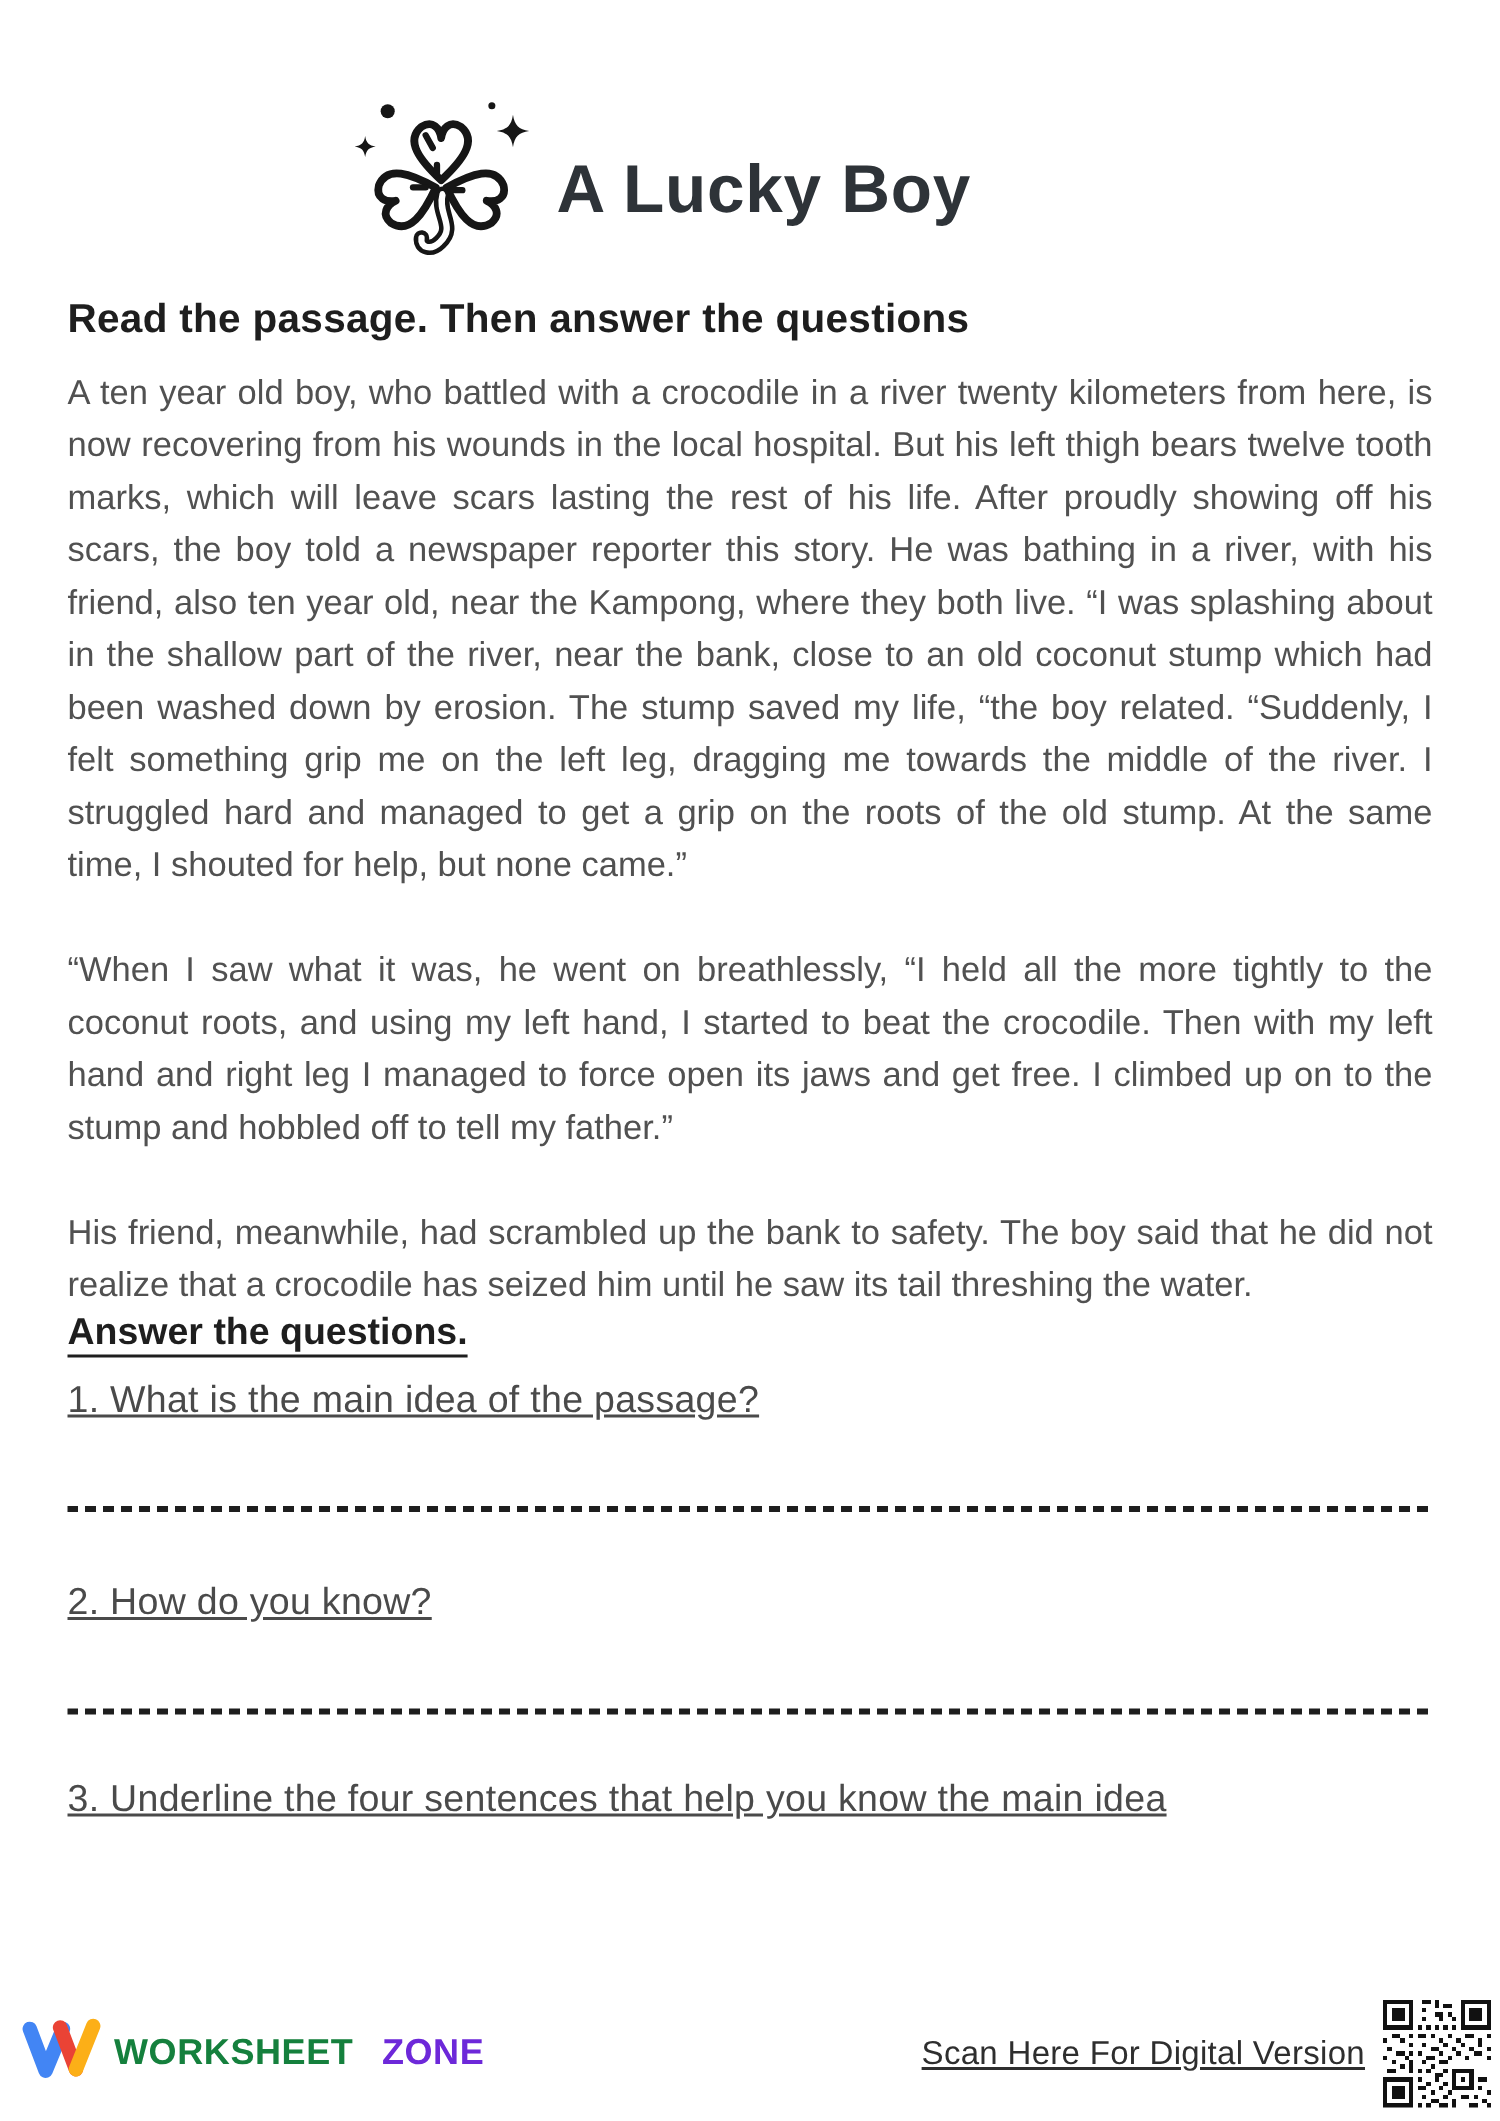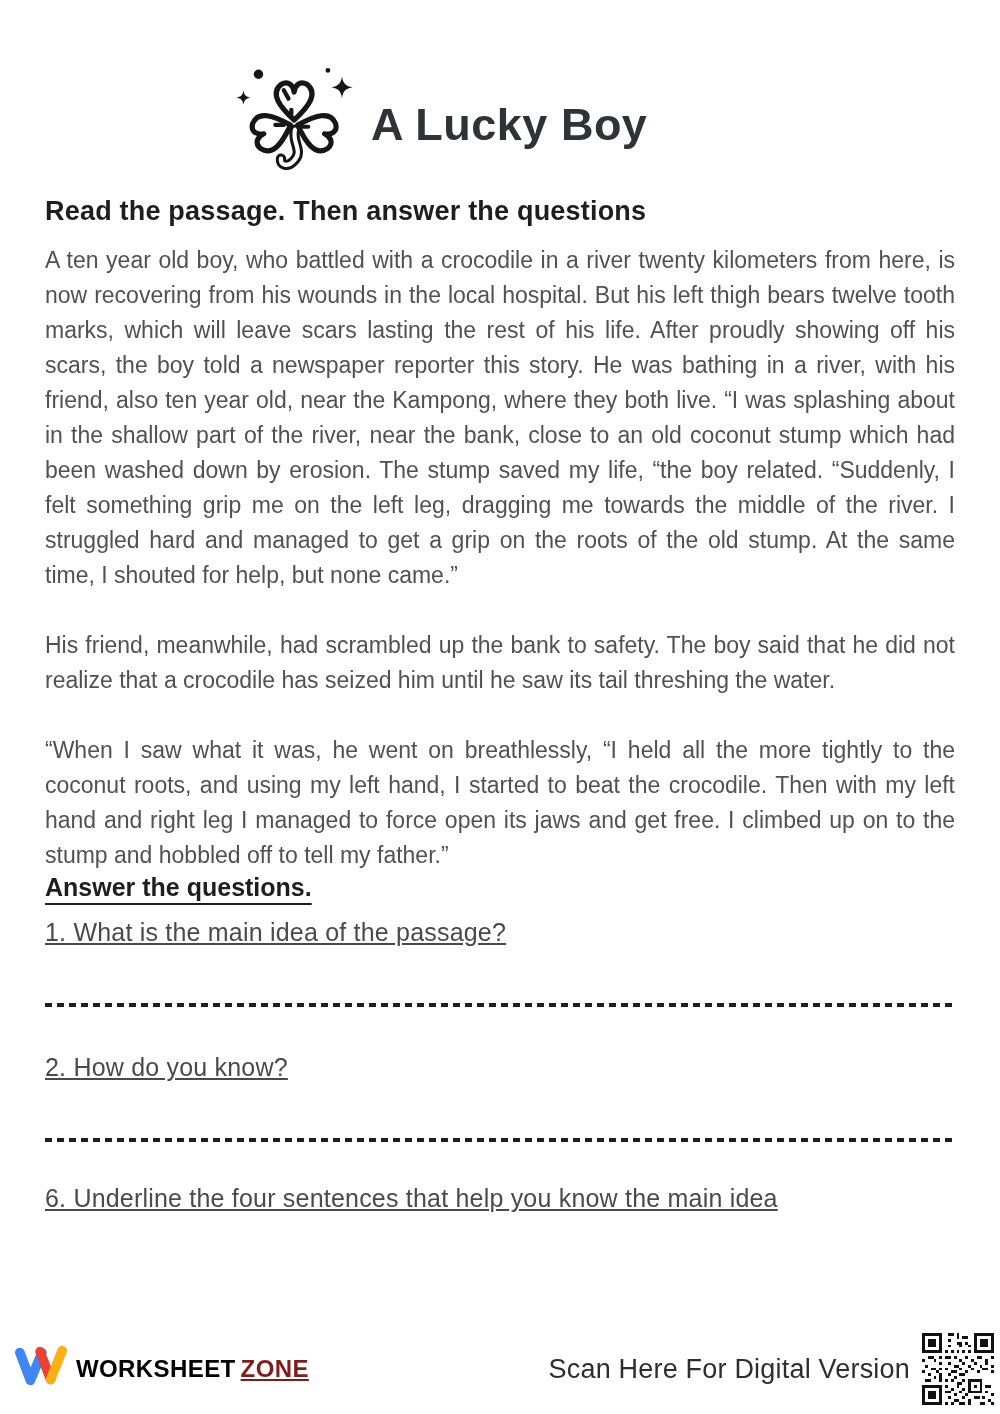--- a/index.html
+++ b/index.html
@@ -35,23 +35,23 @@
   .q2 { margin-top:46px; }
   .q3 { margin-top:42px; }
   .answer-line { height:4px; width:100%; margin-top:56px;
     background:repeating-linear-gradient(90deg, #1e1e1e 0 7px, transparent 7px 12px); }
 
   
   .footer { position:absolute; left:0; right:0; bottom:0; height:82px;
     display:flex; align-items:center; padding:0 6px 8px 14px; background:#fff; }
   .brand { display:flex; align-items:center; gap:8px; }
   .brand-text { font-weight:bold; font-size:24px; letter-spacing:.4px; display:flex; }
-  .brand-word1 { color:#000000; }
-  .brand-word2 { color:#7f1d1d; margin-left:5px;text-decoration:underline; }
-  .scan-text { margin-left:auto; font-size:27px; color:#2e2e2e; letter-spacing:.2px; margin-right:12px; }
+  .brand-word1 { color:#15803d; }
+  .brand-word2 { color:#6d28d9; margin-left:19px; }
+  .scan-text { margin-left:auto; font-size:22px; color:#2e2e2e; letter-spacing:.2px; margin-right:12px;text-decoration:underline; }
   .qr { width:72px; height:72px; flex:0 0 auto; }
 </style>
 </head>
 <body>
 
 <div class="page">
 
   <div class="id-row">
   </div>
 
@@ -77,35 +77,35 @@
         </g>
       </svg>
     </span>
     <span class="title">A Lucky Boy</span>
   </div>
 
   <div class="instruction">Read the passage. Then answer the questions</div>
 
   <div class="passage">
     <p>A ten year old boy, who battled with a crocodile in a river twenty kilometers from here, is now recovering from his wounds in the local hospital. But his left thigh bears twelve tooth marks, which will leave scars lasting the rest of his life. After proudly showing off his scars, the boy told a newspaper reporter this story. He was bathing in a river, with his friend, also ten year old, near the Kampong, where they both live. “I was splashing about in the shallow part of the river, near the bank, close to an old coconut stump which had been washed down by erosion. The stump saved my life, “the boy related. “Suddenly, I felt something grip me on the left leg, dragging me towards the middle of the river. I struggled hard and managed to get a grip on the roots of the old stump. At the same time, I shouted for help, but none came.”</p>
+    <p>“When I saw what it was, he went on breathlessly, “I held all the more tightly to the coconut roots, and using my left hand, I started to beat the crocodile. Then with my left hand and right leg I managed to force open its jaws and get free. I climbed up on to the stump and hobbled off to tell my father.”</p>
     <p>His friend, meanwhile, had scrambled up the bank to safety. The boy said that he did not realize that a crocodile has seized him until he saw its tail threshing the water.</p>
-    <p>“When I saw what it was, he went on breathlessly, “I held all the more tightly to the coconut roots, and using my left hand, I started to beat the crocodile. Then with my left hand and right leg I managed to force open its jaws and get free. I climbed up on to the stump and hobbled off to tell my father.”</p>
   </div>
 
   <div>
     <span class="answer-heading">Answer the questions.</span>
   </div>
 
   <div class="question q1">1. What is the main idea of the passage?</div>
   <div class="answer-line"></div>
 
   <div class="question q2">2. How do you know?</div>
   <div class="answer-line"></div>
 
-  <div class="question q3">6. Underline the four sentences that help you know the main idea</div>
+  <div class="question q3">3. Underline the four sentences that help you know the main idea</div>
 </div>
 
 <div class="footer">
   <div class="brand">
     <span>
       <svg width="54" height="50" viewBox="0 0 56 52" aria-hidden="true">
         <path d="M6,11 L17,40 L29,11" stroke="#4285F4" stroke-width="10" fill="none" stroke-linecap="round" stroke-linejoin="round"></path>
         <path d="M27,10 L38,39" stroke="#EA4335" stroke-width="10" fill="none" stroke-linecap="round"></path>
         <path d="M38,39 L50,9" stroke="#FCAF17" stroke-width="10" fill="none" stroke-linecap="round"></path>
       </svg>

